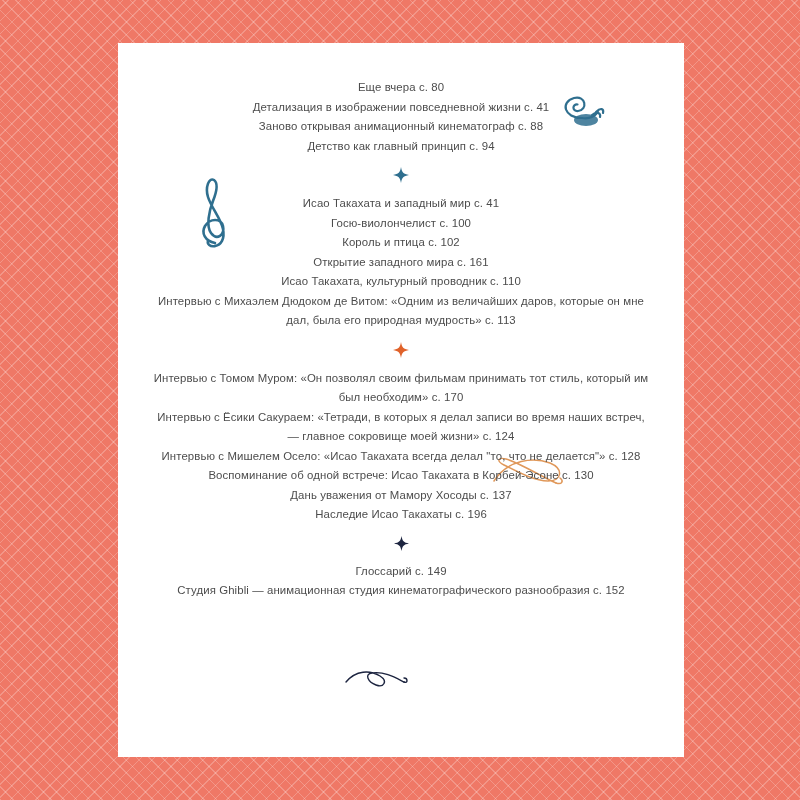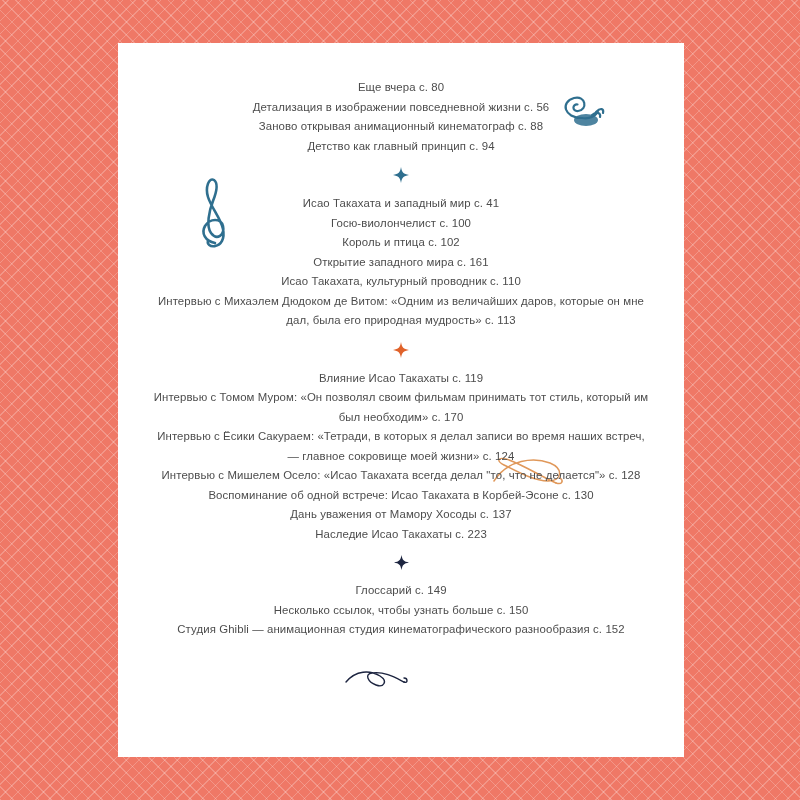--- a/index.html
+++ b/index.html
@@ -110,21 +110,21 @@
           <path d="M6 14 C16 2 30 2 40 8 C48 13 44 20 36 17 C28 14 24 6 32 5 C44 3 56 10 64 14"></path>
           <path d="M64 14 C68 16 68 10 64 10"></path>
         </g>
       </svg>
     </div>
 
     <div class="toc">
 
       <div class="group-block">
         <p class="entry">Еще вчера с. 80</p>
-        <p class="entry">Детализация в изображении повседневной жизни с. 56</p>
+        <p class="entry">Детализация в изображении повседневной жизни с. 41</p>
         <p class="entry">Заново открывая анимационный кинематограф с. 88</p>
         <p class="entry">Детство как главный принцип с. 94</p>
       </div>
 
       <span class="sep">
         <svg width="16" height="16" viewBox="0 0 16 16">
             <path d="M8 0 C9 5.6 10.4 7 16 8 C10.4 9 9 10.4 8 16 C7 10.4 5.6 9 0 8 C5.6 7 7 5.6 8 0 Z" fill="#2f6f8f"></path>
           </svg>
       </span>
 
@@ -137,36 +137,34 @@
         <p class="entry">Интервью с Михаэлем Дюдоком де Витом: «Одним из величайших даров, которые он мне дал, была его природная мудрость» с. 113</p>
       </div>
 
       <span class="sep">
         <svg width="16" height="16" viewBox="0 0 16 16">
             <path d="M8 0 C9 5.6 10.4 7 16 8 C10.4 9 9 10.4 8 16 C7 10.4 5.6 9 0 8 C5.6 7 7 5.6 8 0 Z" fill="#e0622a"></path>
           </svg>
       </span>
 
       <div class="group-block">
-        <p class="entry">Влияние Исао Такахаты с. 119</p>
         <p class="entry">Интервью с Томом Муром: «Он позволял своим фильмам принимать тот стиль, который им был необходим» с. 170</p>
         <p class="entry">Интервью с Ёсики Сакураем: «Тетради, в которых я делал записи во время наших встреч, — главное сокровище моей жизни» с. 124</p>
         <p class="entry">Интервью с Мишелем Осело: «Исао Такахата всегда делал "то, что не делается"» с. 128</p>
         <p class="entry">Воспоминание об одной встрече: Исао Такахата в Корбей-Эсоне с. 130</p>
         <p class="entry">Дань уважения от Мамору Хосоды с. 137</p>
-        <p class="entry">Наследие Исао Такахаты с. 223</p>
+        <p class="entry">Наследие Исао Такахаты с. 196</p>
       </div>
 
       <span class="sep">
         <svg width="15" height="15" viewBox="0 0 16 16">
             <path d="M8 0 C9 5.6 10.4 7 16 8 C10.4 9 9 10.4 8 16 C7 10.4 5.6 9 0 8 C5.6 7 7 5.6 8 0 Z" fill="#1d2540"></path>
           </svg>
       </span>
 
       <div class="group-block">
         <p class="entry">Глоссарий с. 149</p>
-        <p class="entry">Несколько ссылок, чтобы узнать больше с. 150</p>
         <p class="entry">Студия Ghibli — анимационная студия кинематографического разнообразия с. 152</p>
       </div>
 
     </div>
   </div>
 </div>
 
 </body></html>

